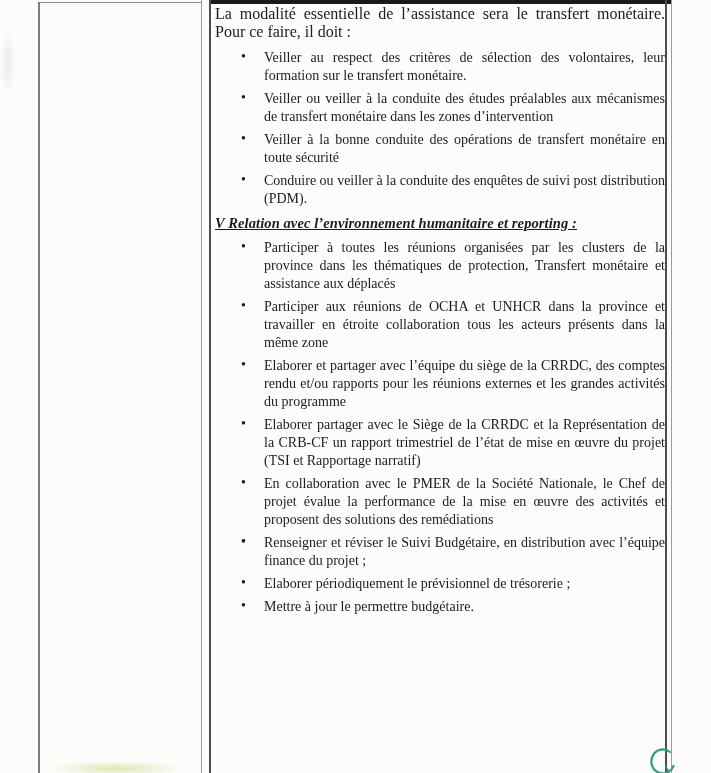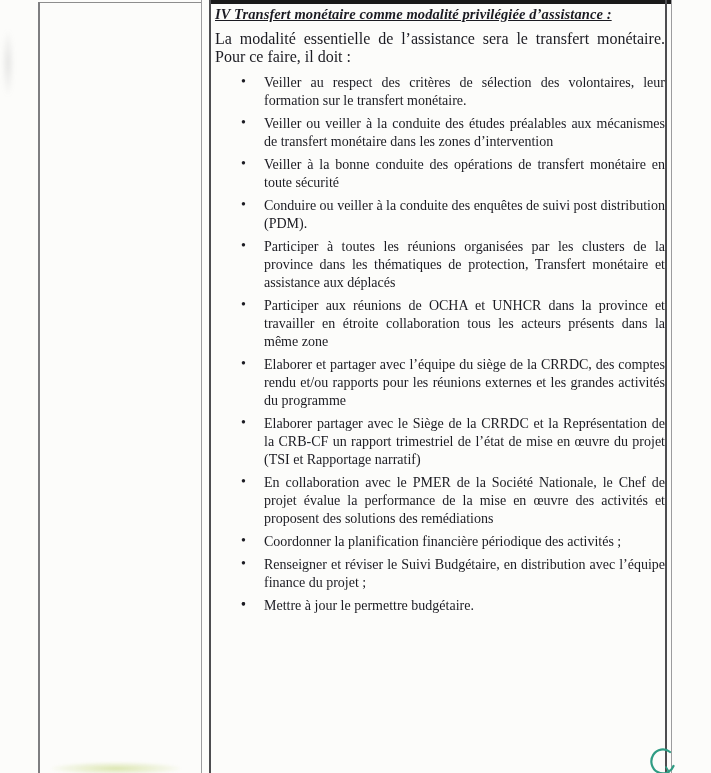--- a/index.html
+++ b/index.html
@@ -108,45 +108,45 @@
   <div class="rule rule-v-right-b"></div>
 
   <div class="scan-shade"></div>
   <div class="smudge-green"></div>
 
   <div style="position:absolute; left:40px; top:3px; width:161px; height:770px;"></div>
 
   <div class="content">
 
     <section>
-      <h2 class="sec-heading">IV Transfert monétaire comme modalité privilégiée d’assistance :</h2>
       <p class="sec-intro">La modalité essentielle de l’assistance sera le transfert monétaire. Pour ce faire, il doit :</p>
       <ul class="bullets">
         <li><span class="blt">•</span><span>Veiller au respect des critères de sélection des volontaires, leur formation sur le transfert monétaire.</span></li>
         <li><span class="blt">•</span><span>Veiller ou veiller à la conduite des études préalables aux mécanismes de transfert monétaire dans les zones d’intervention</span></li>
         <li><span class="blt">•</span><span>Veiller à la bonne conduite des opérations de transfert monétaire en toute sécurité</span></li>
         <li><span class="blt">•</span><span>Conduire ou veiller à la conduite des enquêtes de suivi post distribution (PDM).</span></li>
       </ul>
     </section>
 
     <section>
+      <h2 class="sec-heading">V Relation avec l’environnement humanitaire et reporting :</h2>
       <ul class="bullets">
         <li><span class="blt">•</span><span>Participer à toutes les réunions organisées par les clusters de la province dans les thématiques de protection, Transfert monétaire et assistance aux déplacés</span></li>
         <li><span class="blt">•</span><span>Participer aux réunions de OCHA et UNHCR dans la province et travailler en étroite collaboration tous les acteurs présents dans la même zone</span></li>
         <li><span class="blt">•</span><span>Elaborer et partager avec l’équipe du siège de la CRRDC, des comptes rendu et/ou rapports pour les réunions externes et les grandes activités du programme</span></li>
         <li><span class="blt">•</span><span>Elaborer partager avec le Siège de la CRRDC et la Représentation de la CRB-CF un rapport trimestriel de l’état de mise en œuvre du projet (TSI et Rapportage narratif)</span></li>
         <li><span class="blt">•</span><span>En collaboration avec le PMER de la Société Nationale, le Chef de projet évalue la performance de la mise en œuvre des activités et proposent des solutions des remédiations</span></li>
       </ul>
     </section>
 
     <section>
       <ul class="bullets">
-        <li><span class="blt">•</span><span>Coordonner la planification financière périodique des activités ;</span></li>
+        <li><span class="blt">•</span></li>
         <li><span class="blt">•</span><span>Renseigner et réviser le Suivi Budgétaire, en distribution avec l’équipe finance du projet ;</span></li>
-        <li><span class="blt">•</span></li>
+        <li><span class="blt">•</span><span>Elaborer périodiquement le prévisionnel de trésorerie ;</span></li>
         <li><span class="blt">•</span><span>Mettre à jour le permettre budgétaire.</span></li>
       </ul>
     </section>
 
   </div>
 
   <svg class="green-mark" viewBox="0 0 36 32" xmlns="http://www.w3.org/2000/svg">
     <path d="M 27 5 A 11.5 12 0 1 0 30.5 19" fill="none" stroke-width="2.2" stroke-linecap="round" stroke="#2f9c83"></path>
     <path d="M 23 20 L 26 25" fill="none" stroke-width="1.6" stroke-linecap="round" stroke="#2f9c83"></path>
   </svg>

